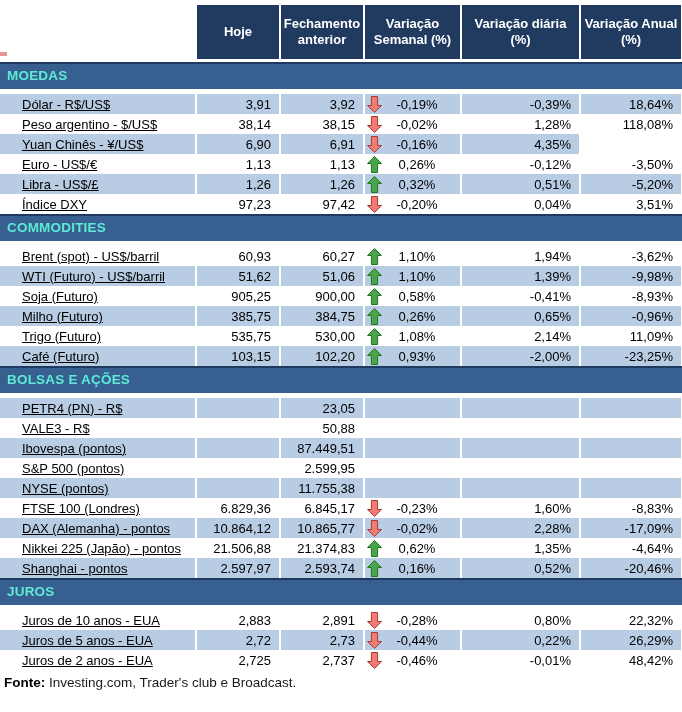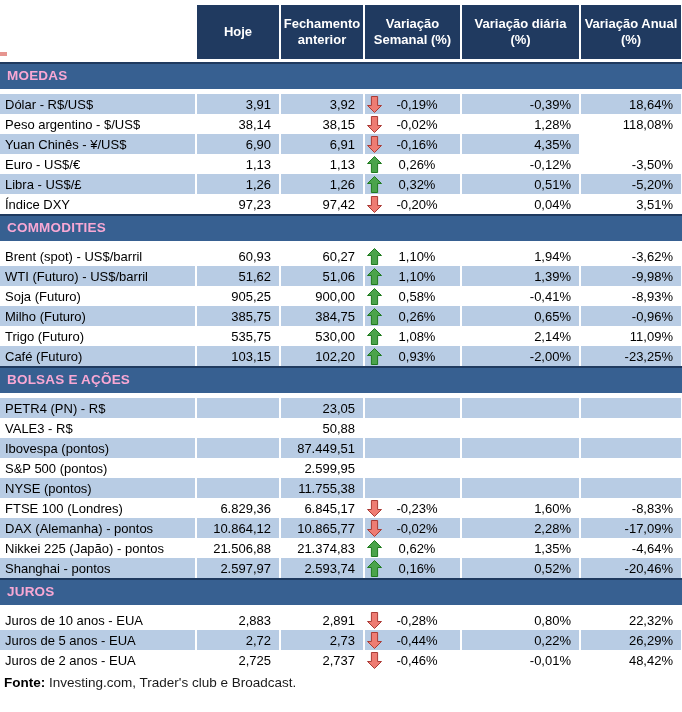--- a/index.html
+++ b/index.html
@@ -30,38 +30,38 @@
     text-align:center;
     padding:0 3px;
   }
   .hcell.empty{background:transparent;}
   
   .section-bar{
     height:27px;
     box-sizing:border-box;
     background:#376091;
     border-top:2px solid #1F3A5F;
-    color:#f9a8d4;
+    color:#5eead4;
     font-weight:bold;
     font-size:13.5px;
     line-height:24px;
     padding-left:7px;
     margin-bottom:5px;
     letter-spacing:.2px;
   }
   
   .row{height:20px;}
   .cell{
     font-size:13px;
     display:flex;align-items:center;
     overflow:hidden;white-space:nowrap;
   }
   .shade-b{background:#B8CCE4;}
   .shade-w{background:#ffffff;}
-  .c-label{padding-left:5px;}
+  .c-label{padding-left:22px;text-decoration:underline;}
   .c-num{justify-content:flex-end;padding-right:8px;}
   .c-vd{padding-right:8px;}
   .arrow{width:15px;height:17px;flex:0 0 15px;margin-left:2px;display:flex;align-items:center;}
   .arrow svg{display:block;}
   .vdval{flex:1;text-align:center;}
   
   .footer{
     margin-top:5px;
     padding-left:4px;
     font-size:13.5px;

